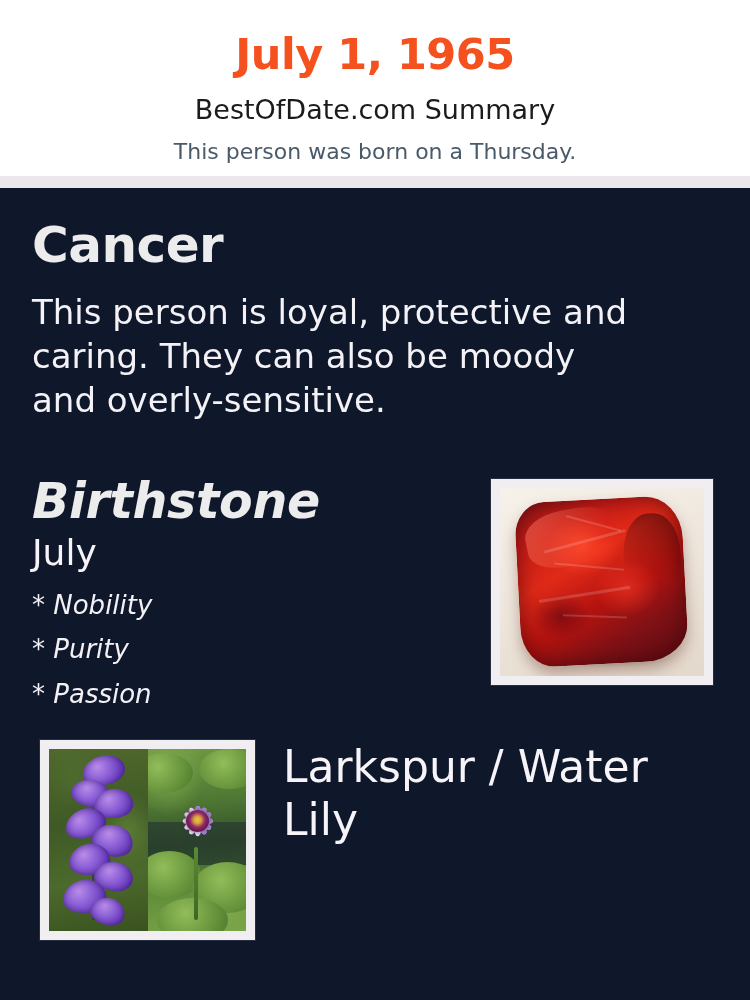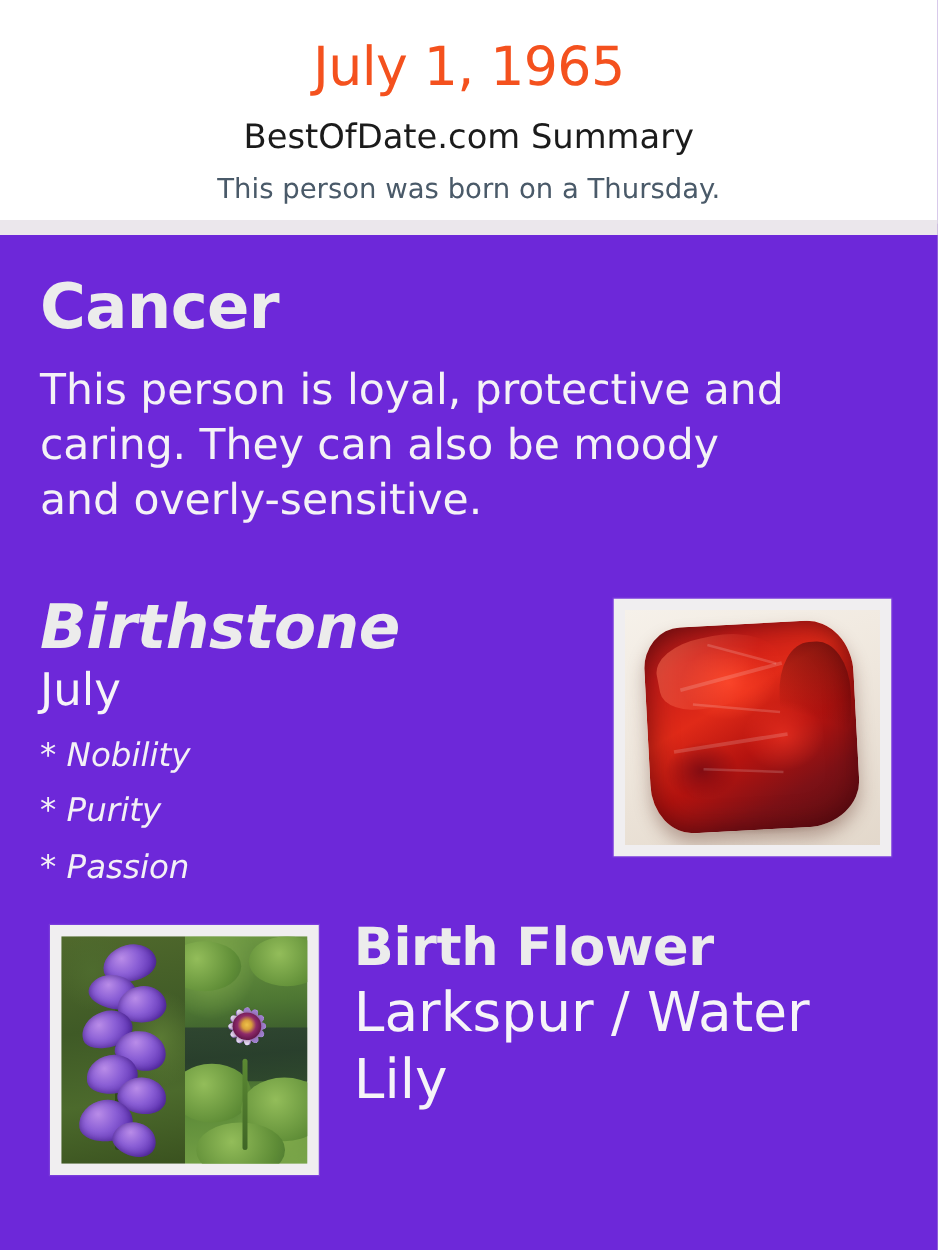--- a/index.html
+++ b/index.html
@@ -12,21 +12,21 @@
   .page { position:relative; width:750px; height:1000px; background:#ffffff; }
 
   
   .header {
     position:absolute; left:0; top:0; width:750px; height:176px;
     background:#ffffff; text-align:center;
   }
   .date-title {
     color:#F4511E;
     font-size:43px;
-    font-weight:normal;
+    font-weight:bold;
     letter-spacing:-0.5px;
     line-height:1;
     padding-top:33px;
   }
   .site-summary {
     color:#1b1b1b;
     font-size:27px;
     font-weight:normal;
     line-height:1;
     padding-top:20px;
@@ -43,21 +43,21 @@
     background:#ebe7ec;
   }
   .divider-top-line {
     position:absolute; left:0; top:176px; width:750px; height:3px;
     background:#e7eae7;
   }
 
   
   .purple {
     position:absolute; left:0; top:188px; width:750px; height:812px;
-    background:#6d28d9;
+    background:#0f172a;
   }
 
   .sign-name {
     position:absolute; left:32px; top:32px;
     color:#ECECEC; font-size:50px; font-weight:bold; line-height:1;
     letter-spacing:-0.5px;
   }
   .sign-desc {
     position:absolute; left:32px; top:102px; width:616px;
     color:#f4f2f6; font-size:34px; font-weight:normal; line-height:1.3;
@@ -237,21 +237,20 @@
       <div class="stone-heading">Birthstone</div>
       <div class="stone-name">July</div>
       <ul class="trait-list">
         <li>* Nobility</li>
         <li>* Purity</li>
         <li>* Passion</li>
       </ul>
     </div>
 
     <div class="flower-block">
-      <div class="flower-heading">Birth Flower</div>
       <div class="flower-name">Larkspur / Water Lily</div>
     </div>
   </div>
 
   <div class="photo-frame stone-photo-frame">
     <div class="stone-photo">
       <div class="shadow-b"></div>
       <div class="ruby">
         <span class="facet f1"></span>
         <span class="facet f2"></span>

